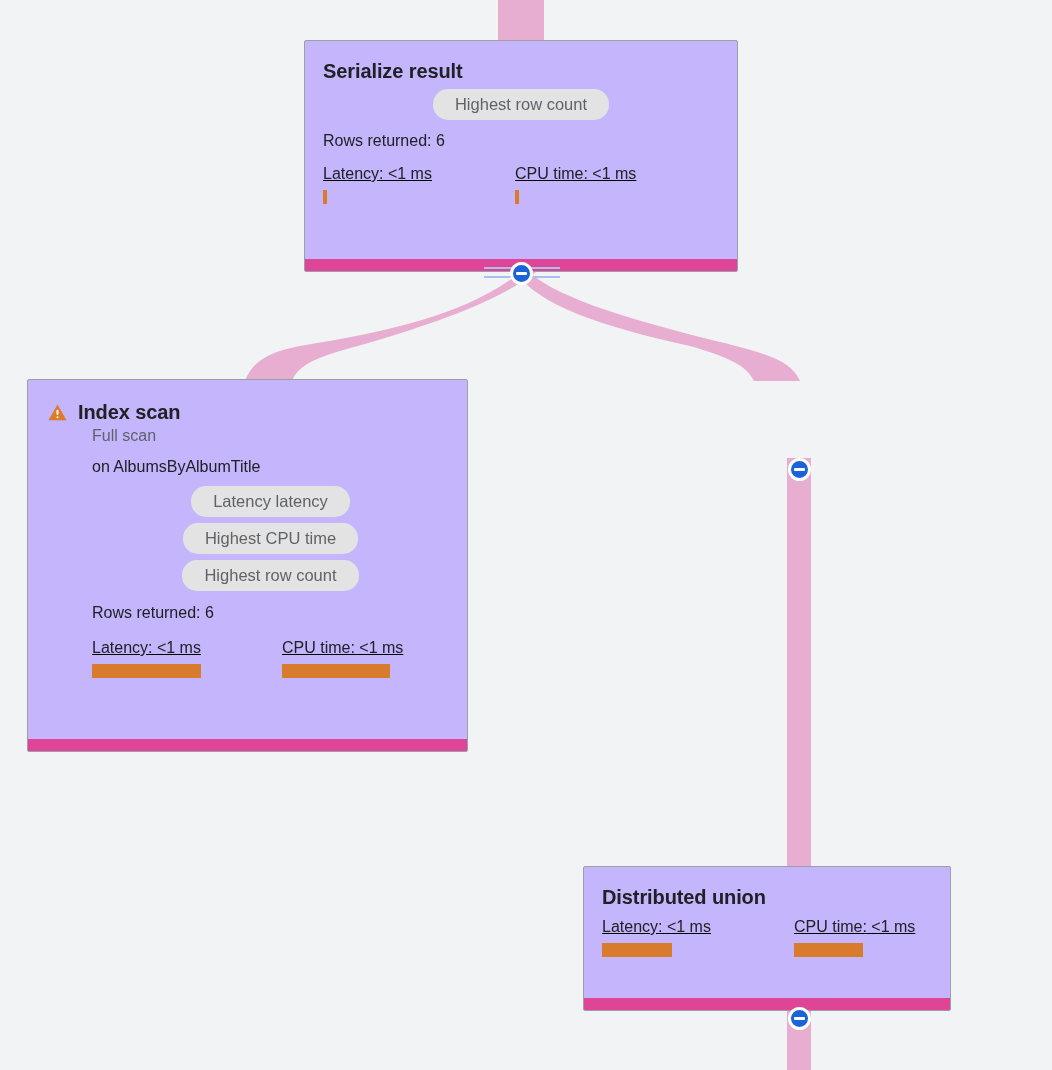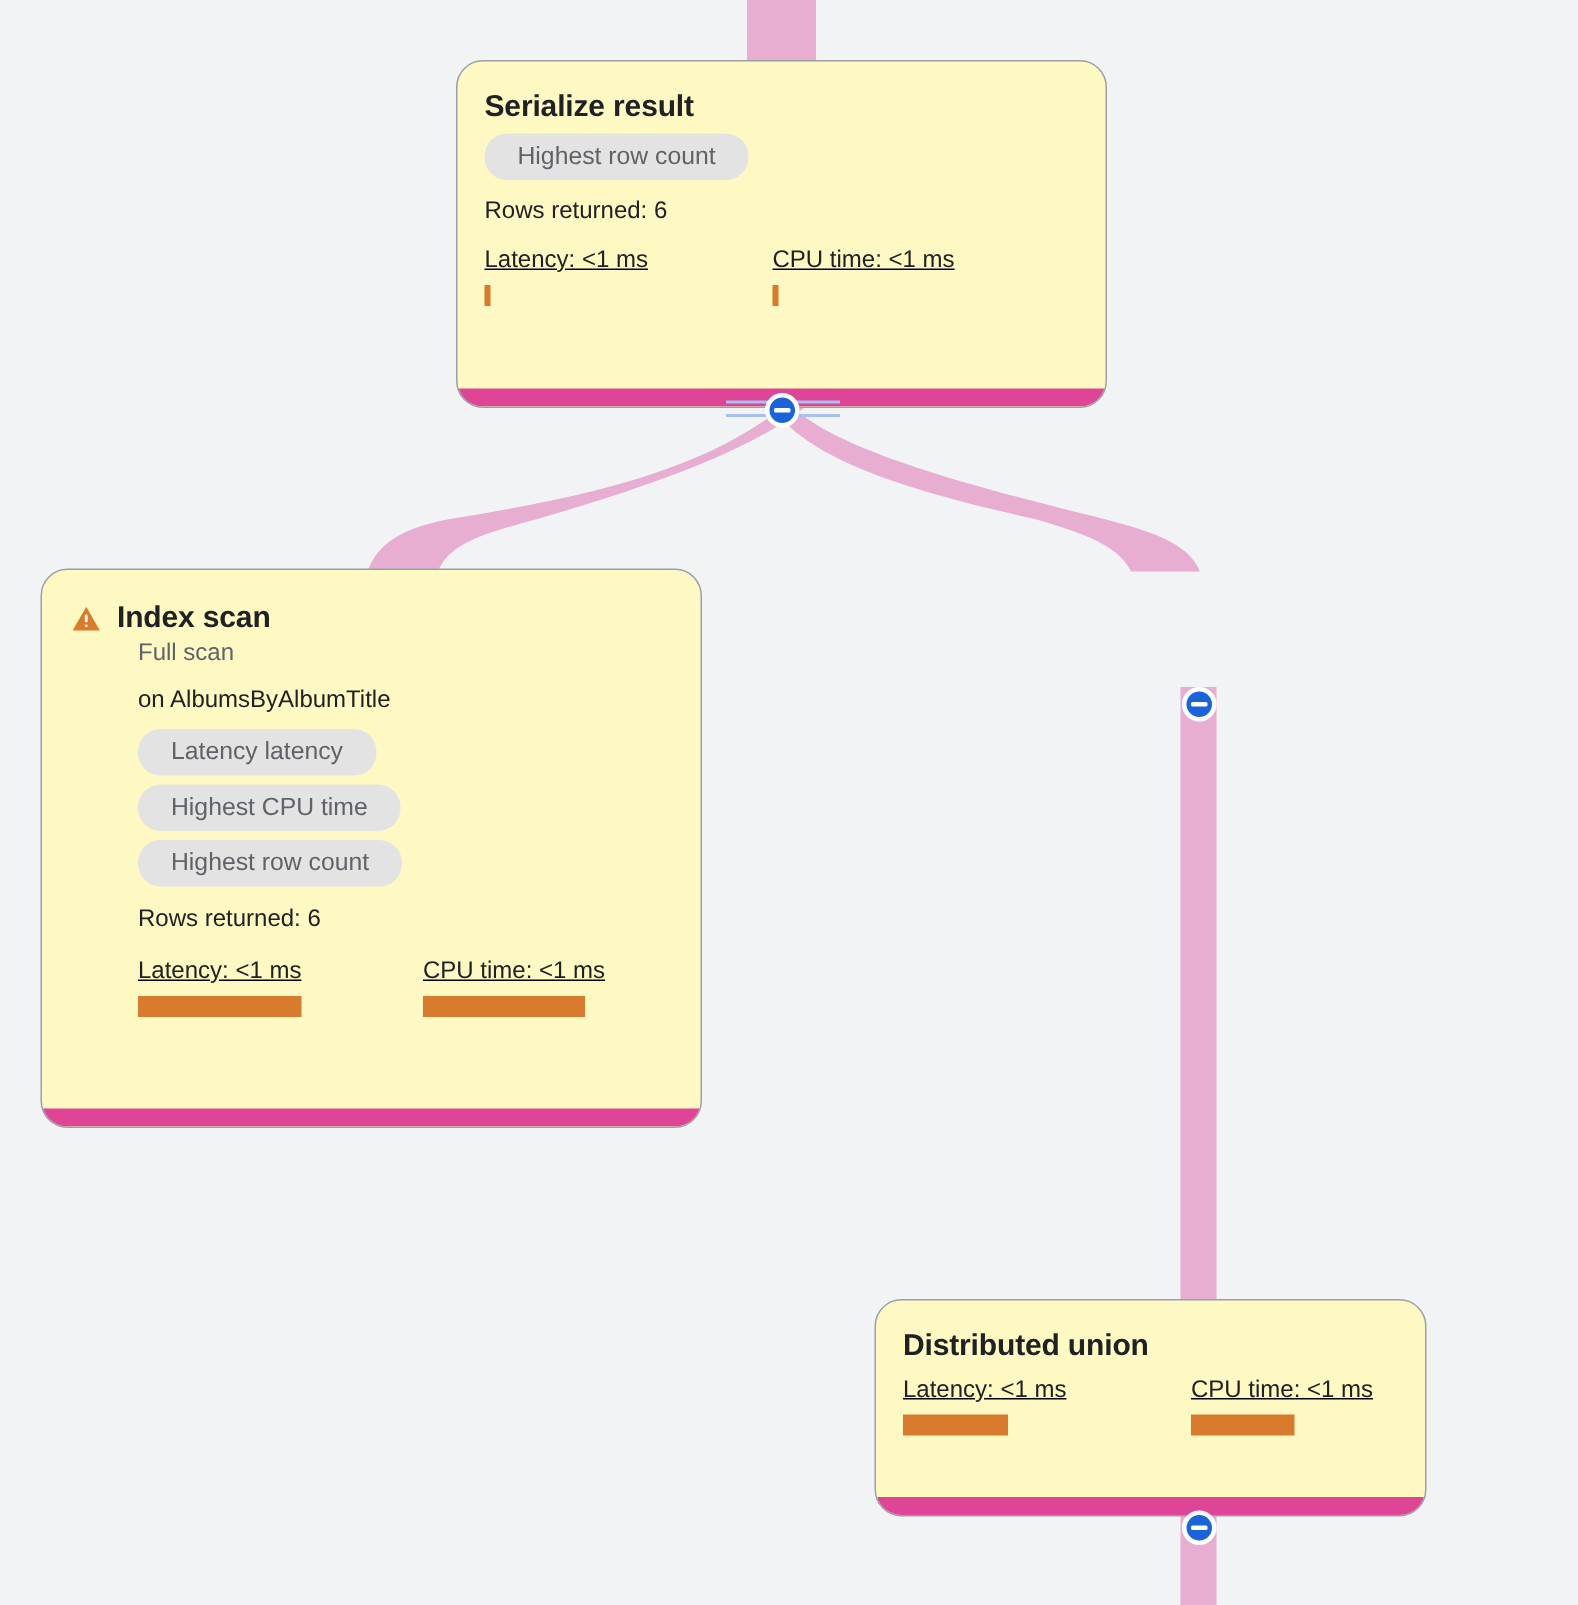--- a/index.html
+++ b/index.html
@@ -10,23 +10,23 @@
     -webkit-font-smoothing:antialiased;
     overflow:hidden;
     position:relative;
   }
   #canvas{position:absolute;inset:0;width:1052px;height:1070px;}
   #edges{position:absolute;left:0;top:0;width:1052px;height:1070px;}
 
   
   .node{
     position:absolute;
-    background:#fef9c3;
+    background:#c4b5fd;
     border:1px solid #9AA0A6;
-    border-radius:18px;
+    border-radius:2px;
     box-sizing:border-box;
     overflow:hidden;
   }
   .node .body{
     padding:18px 18px 14px 18px;
     box-sizing:border-box;
   }
   .node .accent{
     position:absolute;
     left:0;right:0;bottom:0;
@@ -45,21 +45,21 @@
     white-space:nowrap;
   }
   .subline{
     font-size:16px;
     color:#202124;
     line-height:22px;
     margin-top:9px;
   }
   .subline.muted{color:#5F6368;margin-top:1px;}
 
-  .chips{margin-top:6px;}
+  .chips{margin-top:6px;text-align:center;}
   .chip{
     display:inline-block;
     background:#E3E3E3;
     color:#5F6368;
     font-size:16.5px;
     line-height:20px;
     border-radius:15px;
     padding:5px 22px 6px 22px;
     margin-bottom:6px;
   }

